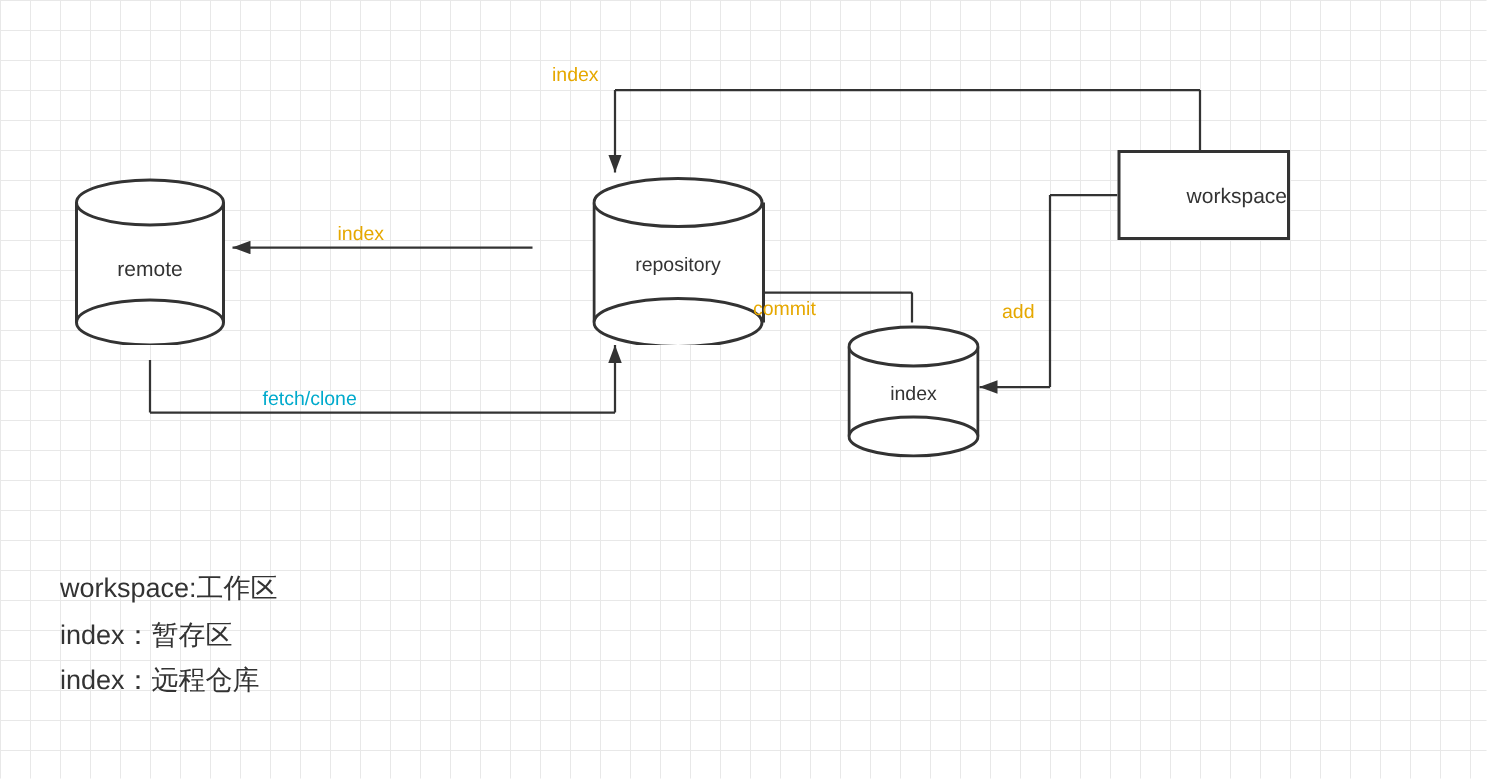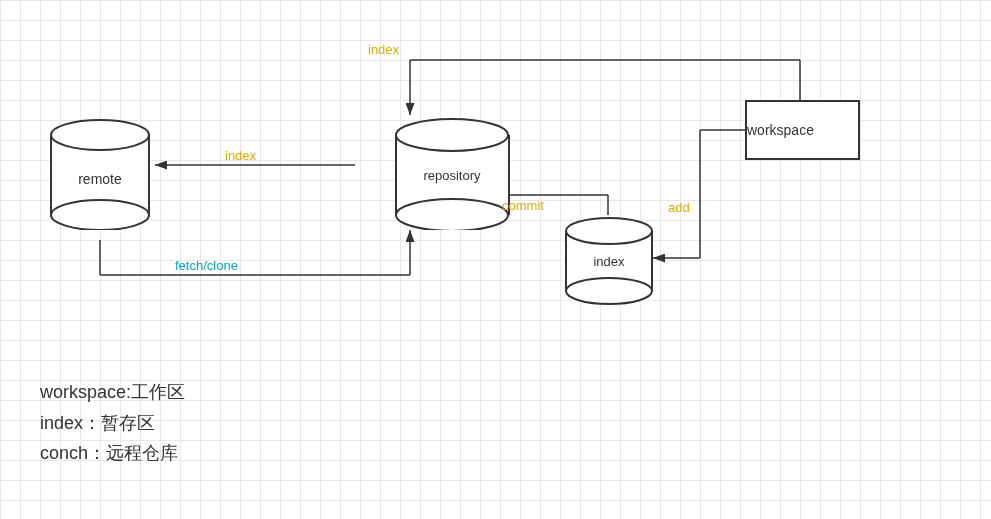--- a/index.html
+++ b/index.html
@@ -38,21 +38,21 @@
       height: 519px;
     }
 
     
     .rect-box {
       position: absolute;
       border: 2px solid #333;
       background: white;
       display: flex;
       align-items: center;
-      justify-content: flex-start;
+      justify-content: flex-end;
       font-size: 14px;
       color: #333;
     }
 
     
     .arrow-label {
       position: absolute;
       font-size: 13px;
       color: #e6a800;
     }
@@ -176,17 +176,17 @@
     <span>commit</span>
   </div>
 
   <div class="arrow-label" style="left:668px; top:200px; color:#e6a800;">
     <span>add</span>
   </div>
 
   <div class="legend">
     <div>workspace:工作区</div>
     <div>index：暂存区</div>
-    <div>conch：远程仓库</div>
+    <div>index：远程仓库</div>
   </div>
 
 
 </div>
 
 </body></html>

